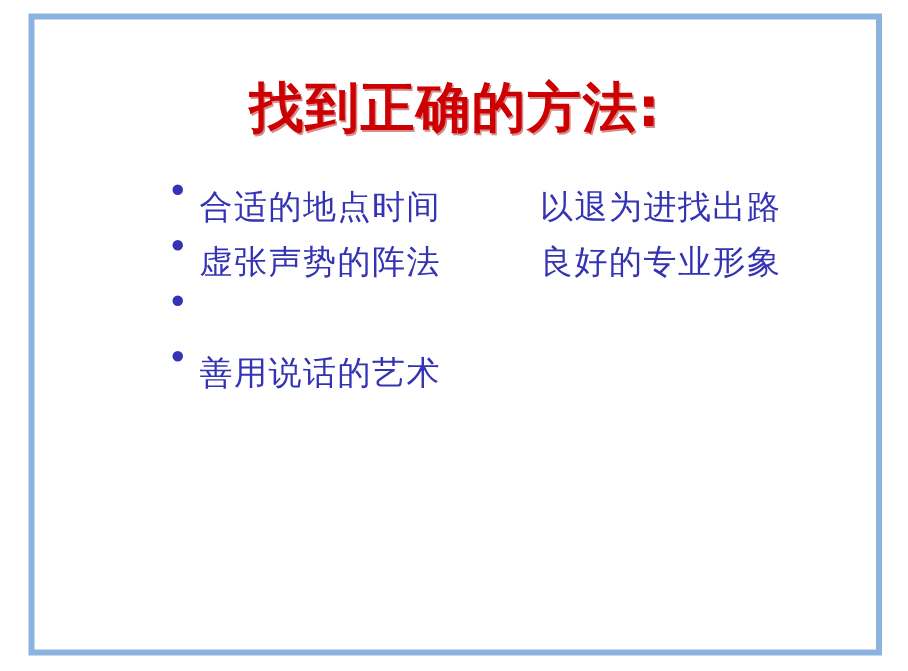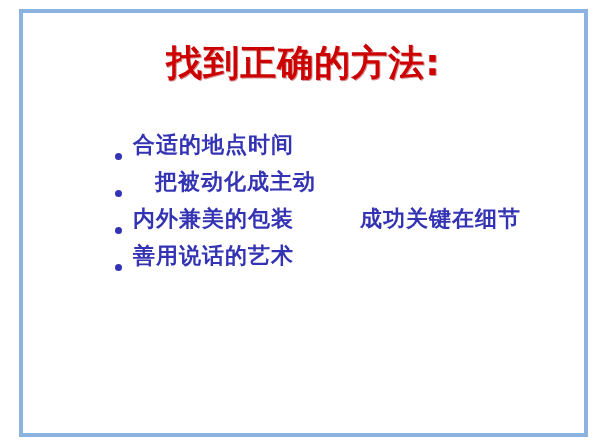--- a/index.html
+++ b/index.html
@@ -21,44 +21,44 @@
     top: 9px;
     width: 569px;
     height: 428px;
     border: 4px solid #8cb3e0;
     box-sizing: border-box;
     background: #ffffff;
   }
   #title {
     position: absolute;
     left: 0;
-    top: 28px;
+    top: 38px;
     width: 100%;
     text-align: center;
     color: #cc0000;
     font-size: 36px;
     font-weight: bold;
     letter-spacing: 1px;
     line-height: 44px;
     white-space: nowrap;
     text-shadow: 1px 1px 0 rgba(160,0,0,0.45);
   }
   #list {
     position: absolute;
     left: 92px;
     top: 110px;
     width: 440px;
   }
   .row {
     display: flex;
-    align-items: flex-end;
+    align-items: flex-start;
     height: 37px;
     color: #3333b4;
     font-size: 22px;
-    font-weight: bold;
+    font-weight: normal;
     white-space: nowrap;
   }
   .bullet {
     width: 18px;
     flex: 0 0 18px;
     display: flex;
     align-items: center;
   }
   .bullet i {
     display: block;
@@ -85,38 +85,38 @@
 
     <div id="title">找到正确的方法:</div>
 
     <div id="list">
 
       <div class="row">
         <span class="bullet">
             <i></i>
           </span>
         <span class="col-left">合适的地点时间</span>
+        <span class="col-right">以退为进找出路</span>
       </div>
-
 
       <div class="row">
         <span class="bullet">
             <i></i>
           </span>
-        <span class="col-right">把被动化成主动</span>
+        <span class="col-left">虚张声势的阵法</span>
+        <span class="col-right">良好的专业形象</span>
       </div>
-
 
       <div class="row">
         <span class="bullet">
             <i></i>
           </span>
-        <span class="col-left">内外兼美的包装</span>
-        <span class="col-right">成功关键在细节</span>
       </div>
+
+
 
 
       <div class="row">
         <span class="bullet">
             <i></i>
           </span>
         <span class="col-left">善用说话的艺术</span>
       </div>
 
     </div>

